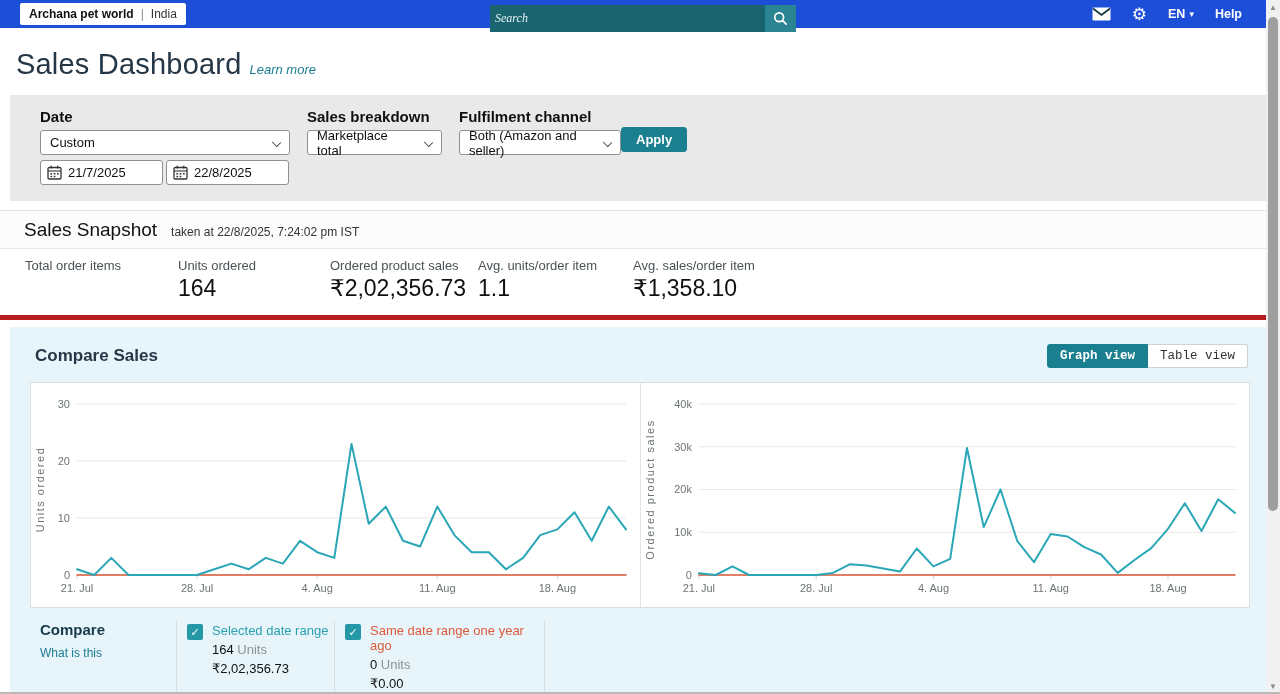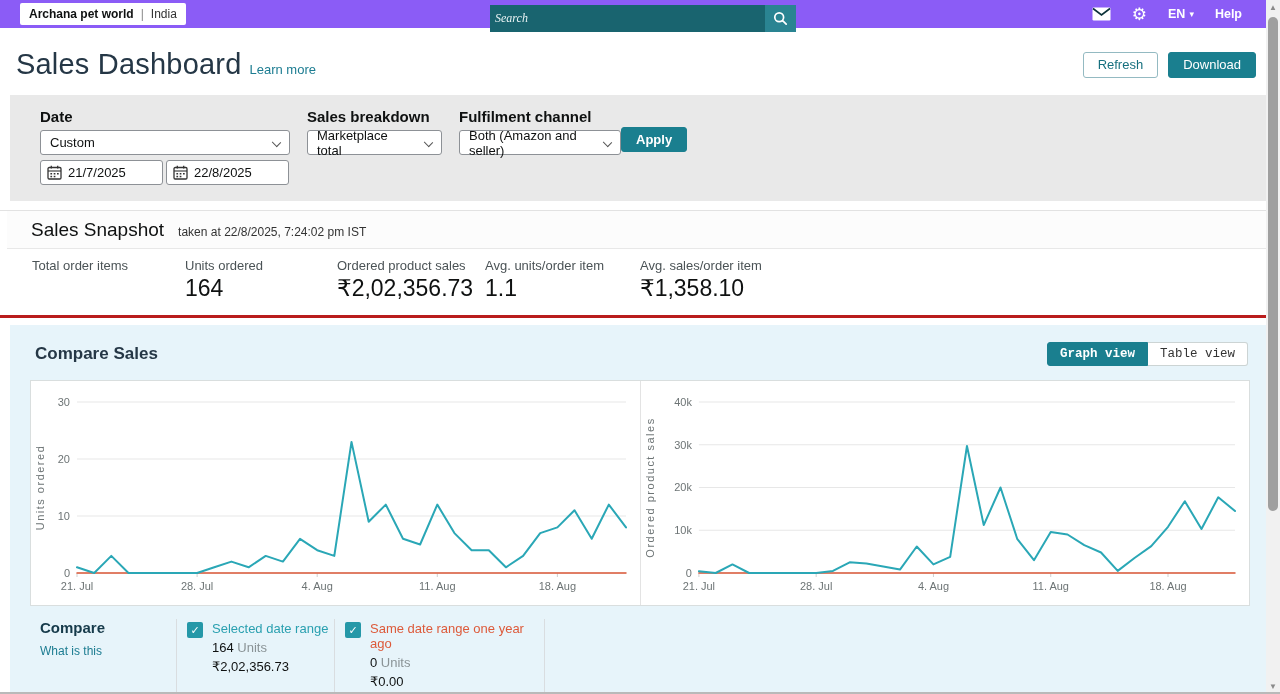--- a/index.html
+++ b/index.html
@@ -4,21 +4,21 @@
 <style>
   * { margin:0; padding:0; box-sizing:border-box; }
   html,body { width:1280px; height:694px; overflow:hidden; }
   body {
     font-family:"Liberation Sans","DejaVu Sans",sans-serif;
     background:#fff; color:#0f1111; position:relative;
     border-bottom:2px solid #b9b9b9;
   }
   
   .topnav {
-    height:28px; background:#8b5cf6; display:flex; align-items:center;
+    height:28px; background:#1d4ed8; display:flex; align-items:center;
     position:relative; padding:0 38px 0 20px;
   }
   .seller-box {
     background:#fff; border-radius:2px; padding:4px 9px; font-size:12px;
     display:flex; align-items:center; gap:7px; cursor:pointer;
   }
   .seller-name { font-weight:bold; color:#0f1111; }
   .seller-divider { color:#888; font-weight:normal; }
   .seller-mkt { color:#333; }
   .nav-search { position:absolute; left:490px; top:5px; display:flex; height:27px; }
@@ -34,21 +34,21 @@
   }
   .nav-right { margin-left:auto; display:flex; align-items:center; gap:21px; }
   .nav-icon { color:#fff; cursor:pointer; display:flex; align-items:center; }
   .gear-glyph { font-size:17px; line-height:1; }
   .nav-lang { color:#fff; font-size:12.5px; font-weight:bold; cursor:pointer; display:flex; align-items:center; gap:4px; }
   .caret-glyph { font-size:9px; }
   .nav-help { color:#fff; font-size:12.5px; font-weight:bold; cursor:pointer; }
   
   .title-row { display:flex; align-items:center; padding:20px 24px 14px 16px; }
   .page-title { font-size:29px; font-weight:400; color:#253746; letter-spacing:.2px; }
-  .learn-more { font-size:13px; color:#1c7c91; margin:10px 0 0 8px; cursor:pointer; text-decoration:none; }
+  .learn-more { font-size:13px; color:#1c7c91; margin:10px 0 0 8px; cursor:pointer; text-decoration:none;font-style:italic; }
   .title-actions { margin-left:auto; display:flex; gap:10px; }
   .btn { font-family:inherit; font-size:13px; border-radius:3px; height:26px; padding:0 14px; cursor:pointer; }
   .btn-secondary { background:#fff; border:1px solid #94bac2; color:#17707f; }
   .btn-primary { background:#1a7f8f; border:1px solid #1a7f8f; color:#fff; }
   
   .filter-panel { margin:0 10px; background:#e9e9e9; padding:13px 0 16px 30px; display:flex; }
   .f-label { font-size:15px; font-weight:bold; color:#0f1111; margin-bottom:5px; }
   .sel {
     background:#fff; border:1px solid #8d9196; border-radius:3px; height:25px;
     display:flex; align-items:center; font-size:13px; color:#0f1111;
@@ -64,21 +64,21 @@
   .sel-breakdown { width:135px; }
   .sel-channel { width:162px; }
   .date-row { display:flex; gap:3px; margin-top:5px; }
   .date-input {
     width:123px; height:25px; background:#fff; border:1px solid #8d9196; border-radius:3px;
     display:flex; align-items:center; gap:6px; padding:0 6px; cursor:text;
   }
   .date-input input { border:none; outline:none; font-size:13px; width:80px; font-family:inherit; color:#0f1111; }
   .apply-btn { margin-top:19px; align-self:flex-start; height:25px; font-weight:bold; }
   
-  .snapshot { margin-top:9px; border-top:1px solid #e2e2e2; border-bottom:3px solid #b91c1c;padding-left:7px; }
+  .snapshot { margin-top:9px; border-top:1px solid #e2e2e2; border-bottom:5px solid #b91c1c; }
   .snap-header { background:#fcfcfc; border-bottom:1px solid #e8e8e8; padding:8px 24px 7px; display:flex; align-items:baseline; gap:14px; }
   .snap-title { font-size:19px; color:#0f1111; font-weight:400; }
   .snap-taken { font-size:12px; color:#333; }
   .snap-stats { display:flex; padding:9px 0 13px 25px; background:#fff; }
   .stat { }
   .stat-label { font-size:13px; color:#4b5356; margin-bottom:2px; }
   .stat-value { font-size:23px; color:#0f1111; }
   .stat-w1{width:153px;} .stat-w2{width:152px;} .stat-w3{width:148px;} .stat-w4{width:155px;}
   
   .compare-section { margin:7px 10px 0; background:#e7f4fa; height:370px; }
@@ -149,24 +149,20 @@
       <span>EN</span>
       <span class="caret-glyph">▾</span>
     </span>
     <span class="nav-help">Help</span>
   </div>
 </div>
 
 <div class="title-row">
   <span class="page-title">Sales Dashboard</span>
   <a class="learn-more">Learn more</a>
-  <div class="title-actions">
-    <button class="btn btn-secondary">Refresh</button>
-    <button class="btn btn-primary">Download</button>
-  </div>
 </div>
 
 <div class="filter-panel">
   <div class="fcol-date">
     <div class="f-label">Date</div>
     <div class="sel">
       <span>Custom</span>
       <span class="chev"></span>
     </div>
     <div class="date-row">

